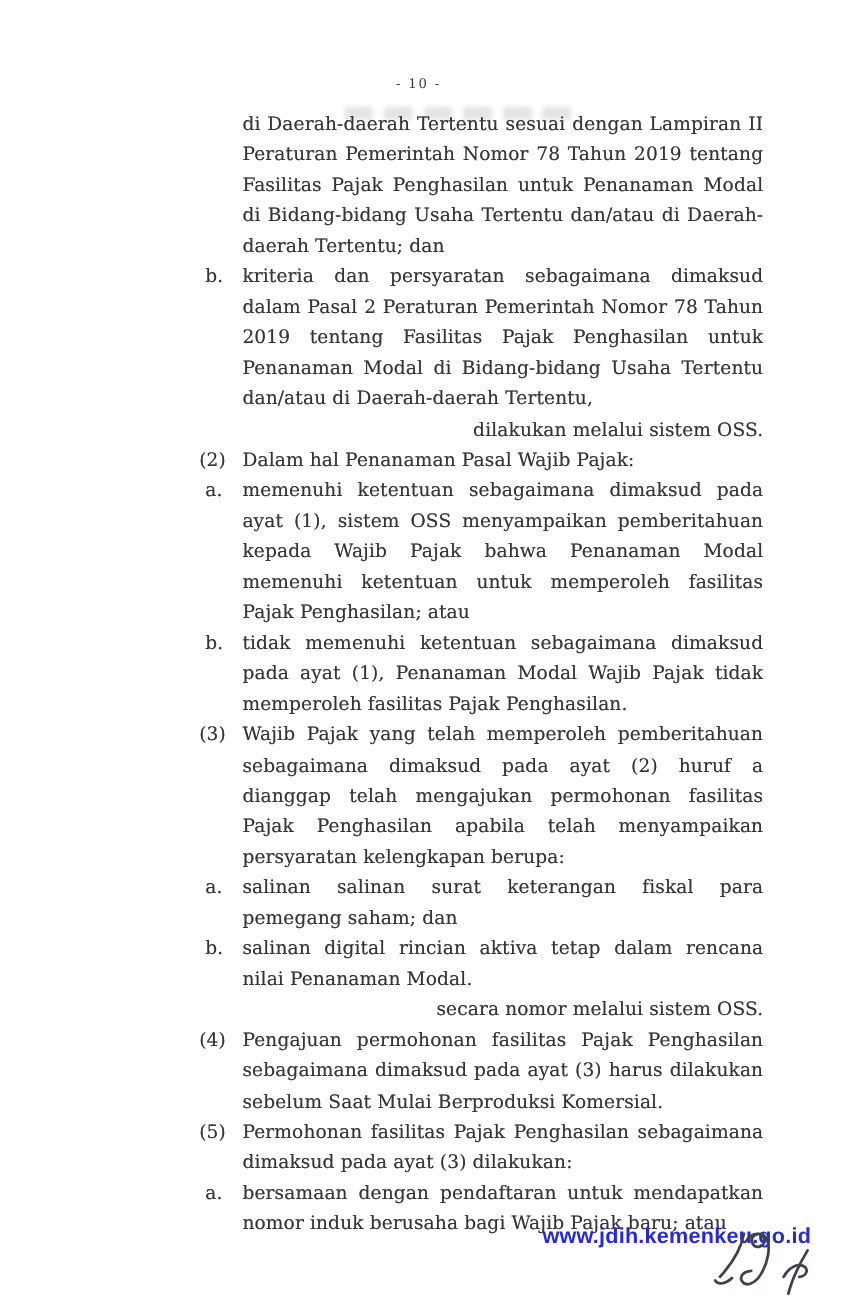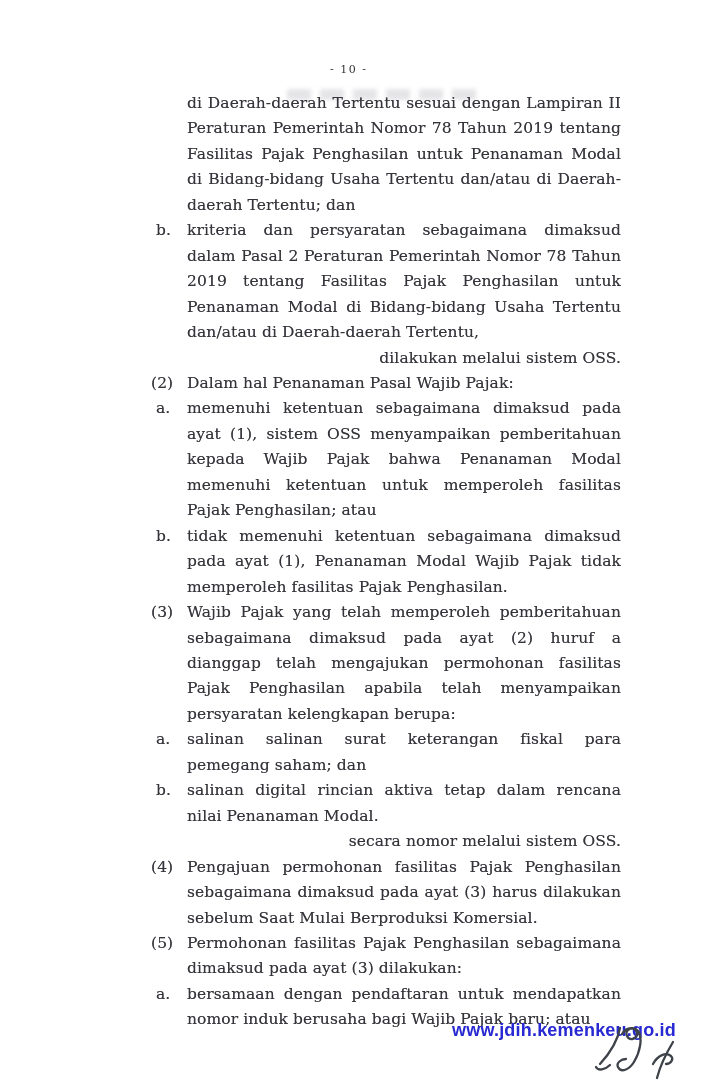--- a/index.html
+++ b/index.html
@@ -22,21 +22,21 @@
     position:absolute; left:287px; top:89px;
     width:192px; height:11px;
     background:repeating-linear-gradient(90deg,
       rgba(148,148,158,0.55) 0 24px,
       rgba(255,255,255,0) 24px 33px);
     filter:blur(2.2px);
     opacity:0.45;
     border-radius:3px;
   }
   .content {
-    position:absolute; left:187px; top:91px; width:434px;
+    position:absolute; left:202px; top:91px; width:434px;
     font-size:15.5px; line-height:25.45px;
     text-align:justify;
     letter-spacing:0.1px;
     text-shadow:0 0 0.3px rgba(44,44,52,0.55);
   }
   .content p, .content div { margin:0; padding:0; }
   .cont  { margin-left:71px; }
   .sub   { position:relative; margin-left:71px; }
   .sub > .marker  { position:absolute; left:-31px; top:0; }
   .ayat  { position:relative; margin-left:36px; }

